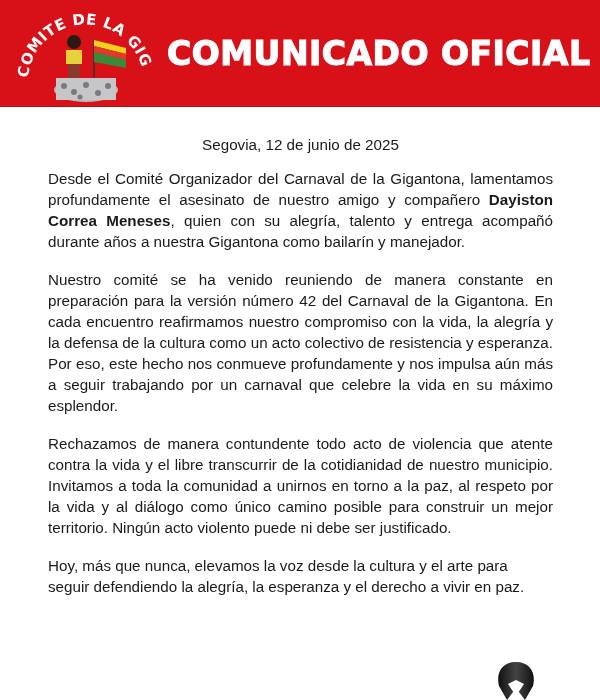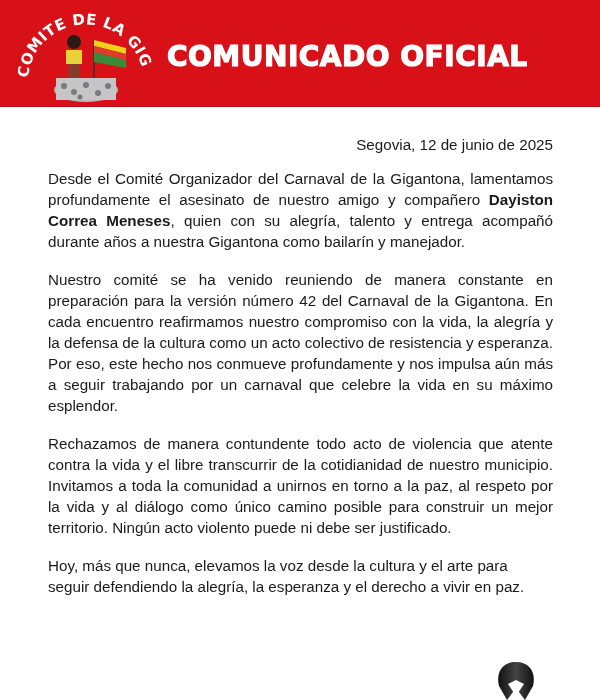--- a/index.html
+++ b/index.html
@@ -12,33 +12,33 @@
   }
   .header {
     position: absolute; left: 0; top: 0; width: 600px; height: 106px;
     background: #d81118;
     border-bottom: 1px solid #b80d13;
   }
   .logo {
     position: absolute; left: 14px; top: 6px; width: 140px; height: 96px;
   }
   .title {
-    position: absolute; left: 167px; top: 40px;
+    position: absolute; left: 167px; top: 34px;
     font-family: "DejaVu Sans", sans-serif;
-    font-weight: bold; font-size: 28px; letter-spacing: 0.5px;
+    font-weight: bold; font-size: 33px; letter-spacing: 0.5px;
     color: #ffffff;
     -webkit-text-stroke: 1.2px #ffffff;
     white-space: nowrap;
   }
   .content {
     position: absolute; left: 48px; top: 134px; width: 505px;
     font-size: 15.2px; line-height: 21px;
   }
   .content p { margin: 0 0 17px 0; text-align: justify; }
-  .content p.date { margin-bottom: 13px; text-align: right; }
+  .content p.date { margin-bottom: 13px; text-align: center; }
   .content p.left { text-align: left; }
   .content b { font-weight: bold; }
   .ribbon {
     position: absolute; left: 493px; top: 660px; width: 46px; height: 40px;
   }
 </style>
 </head>
 <body>
 
 <div class="header">

